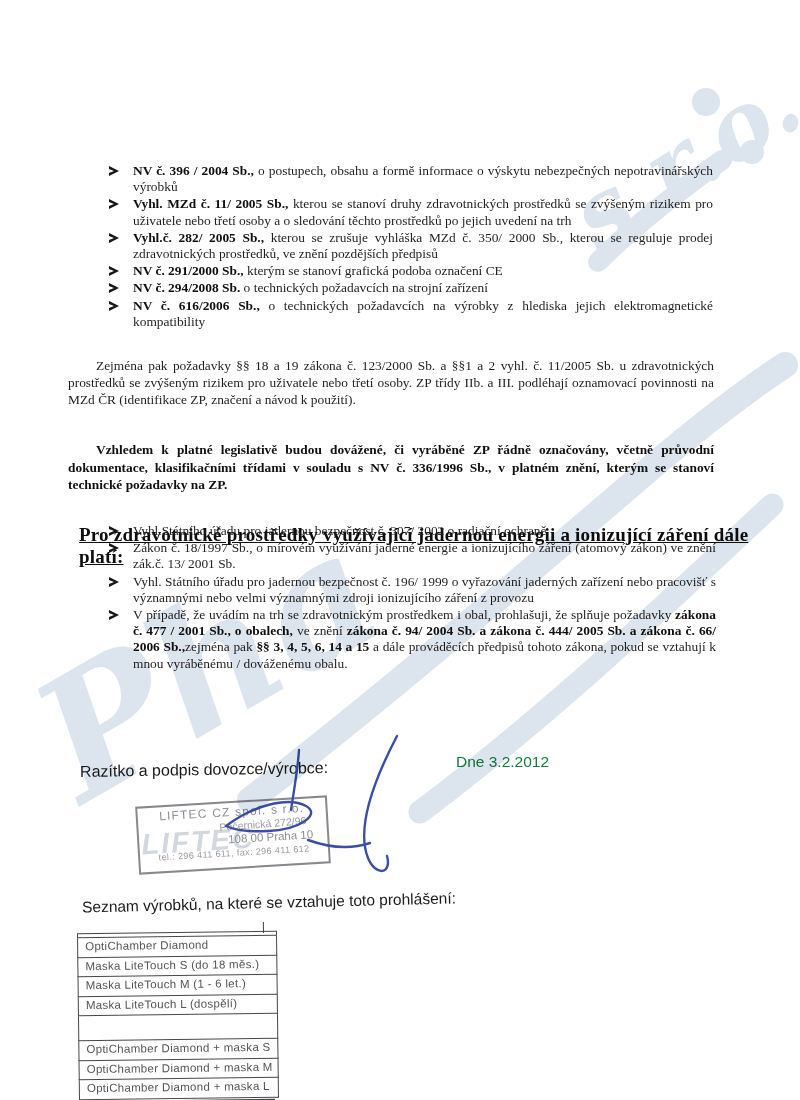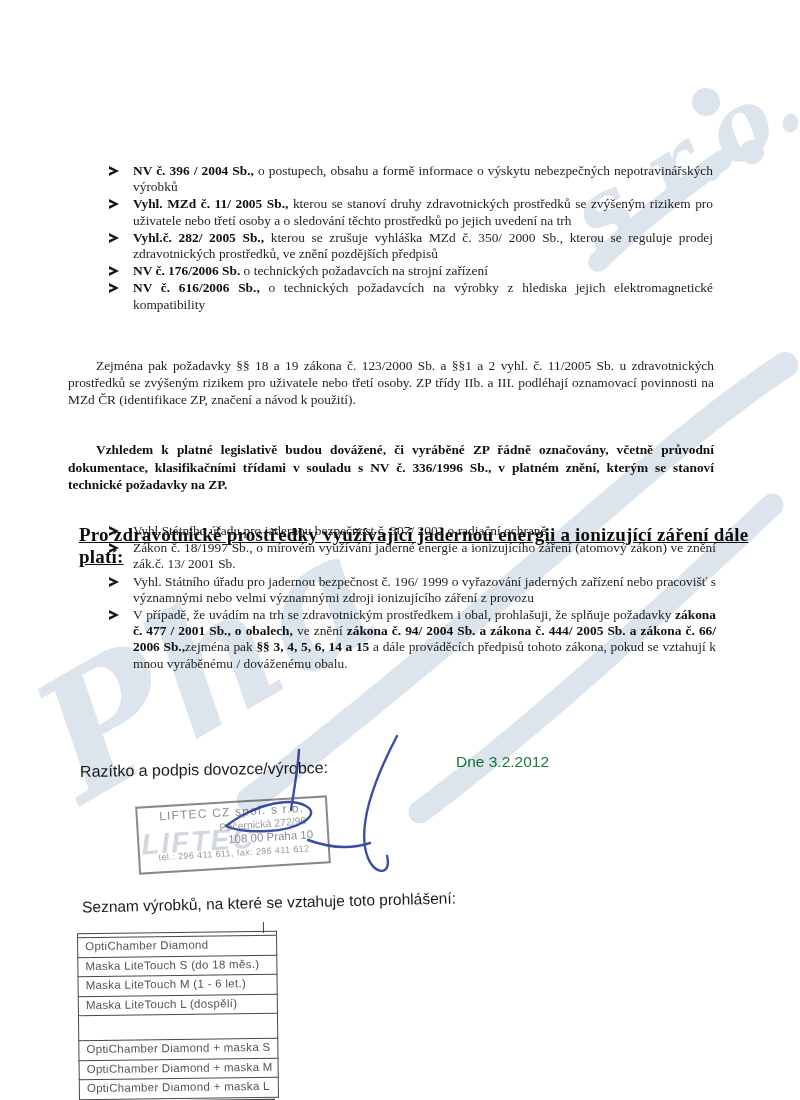--- a/index.html
+++ b/index.html
@@ -72,21 +72,25 @@
     <li>
         <span class="marker"></span>
         <span class="btext"><span class="b">Vyhl. MZd č. 11/ 2005 Sb.,</span><span> kterou se stanoví druhy zdravotnických prostředků se zvýšeným rizikem pro uživatele nebo třetí osoby a o sledování těchto prostředků po jejich uvedení na trh</span></span>
       </li>
     <li>
         <span class="marker"></span>
         <span class="btext"><span class="b">Vyhl.č. 282/ 2005 Sb.,</span><span> kterou se zrušuje vyhláška MZd č. 350/ 2000 Sb., kterou se reguluje prodej zdravotnických prostředků, ve znění pozdějších předpisů</span></span>
       </li>
     <li>
         <span class="marker"></span>
-        <span class="btext"><span class="b">NV č. 176/2006 Sb.</span><span> o technických požadavcích na strojní zařízení</span></span>
+        <span class="btext"><span class="b">NV č. 291/2000 Sb.,</span><span> kterým se stanoví grafická podoba označení CE</span></span>
+      </li>
+    <li>
+        <span class="marker"></span>
+        <span class="btext"><span class="b">NV č. 294/2008 Sb.</span><span> o technických požadavcích na strojní zařízení</span></span>
       </li>
     <li>
         <span class="marker"></span>
         <span class="btext"><span class="b">NV č. 616/2006 Sb.,</span><span> o technických požadavcích na výrobky z hlediska jejich elektromagnetické kompatibility</span></span>
       </li>
   </ul>
 
   <p class="para" id="para1">Zejména pak požadavky §§ 18 a 19 zákona č. 123/2000 Sb. a §§1 a 2 vyhl. č. 11/2005 Sb. u zdravotnických prostředků se zvýšeným rizikem pro uživatele nebo třetí osoby. ZP třídy IIb. a III. podléhají oznamovací povinnosti na MZd ČR (identifikace ZP, značení a návod k použití).</p>
   <p class="para" id="para2">Vzhledem k platné legislativě budou dovážené, či vyráběné ZP řádně označovány, včetně průvodní dokumentace, klasifikačními třídami v souladu s NV č. 336/1996 Sb., v platném znění, kterým se stanoví technické požadavky na ZP.</p>
 

